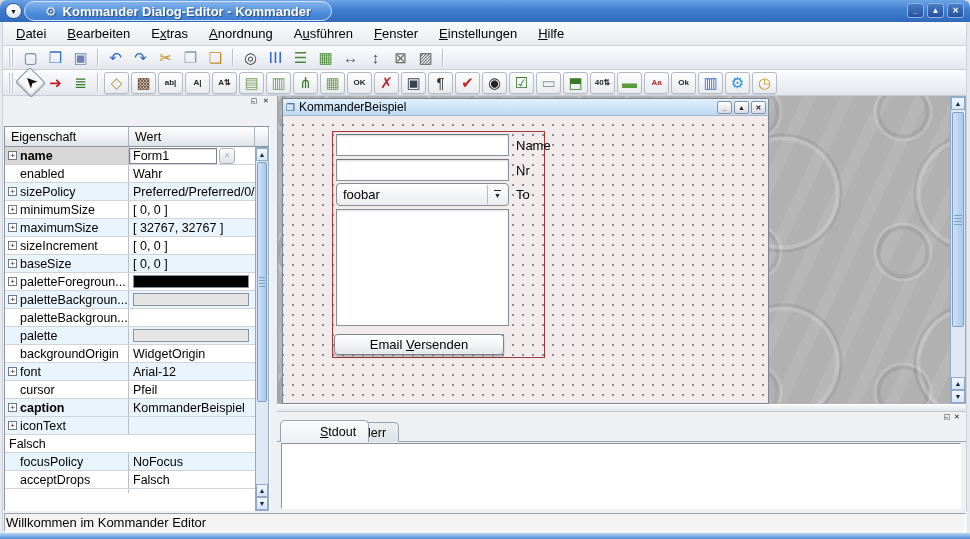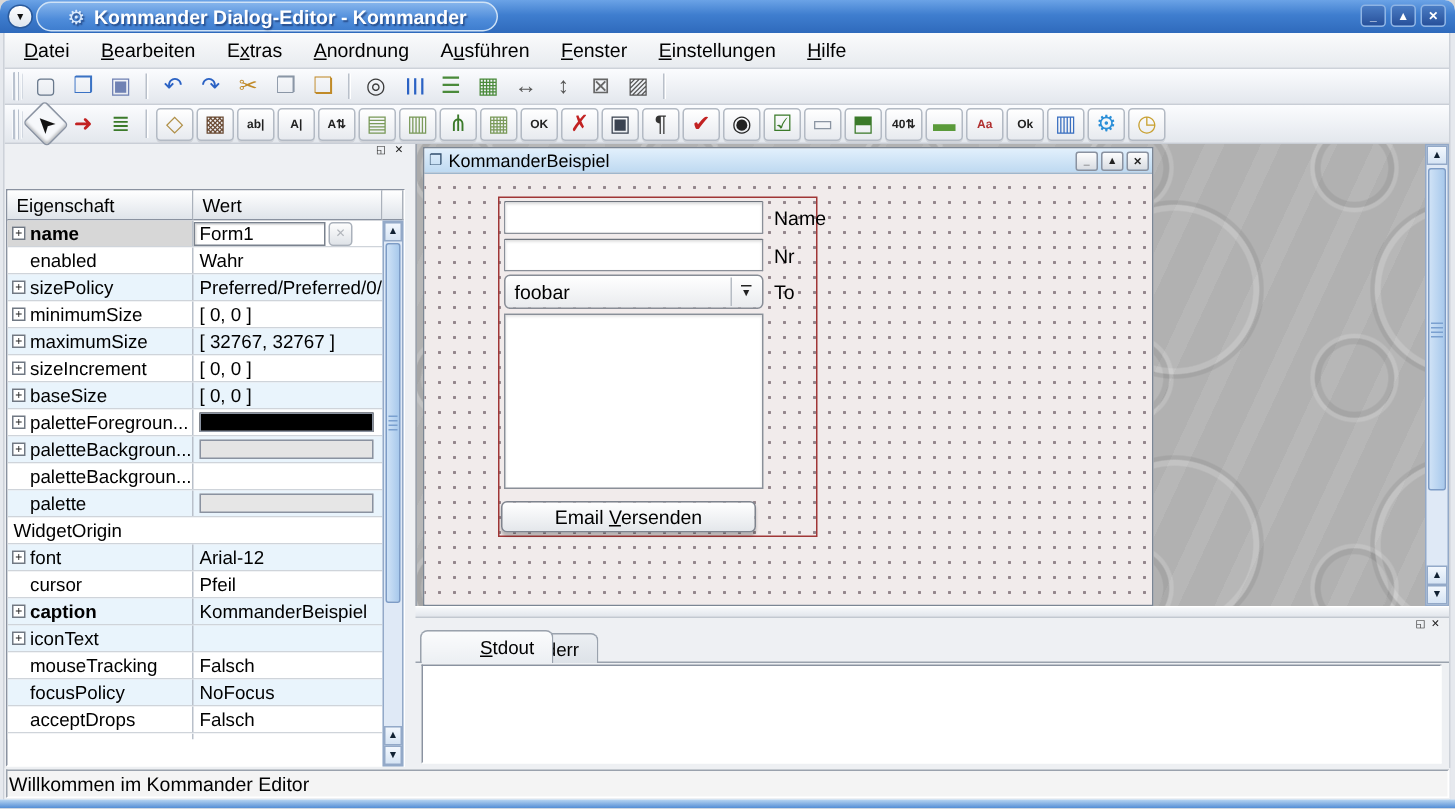--- a/index.html
+++ b/index.html
@@ -315,20 +315,24 @@
       <div class="prow alt">
         <div class="pcell plabel">
             <span class="exp hid">+</span>
             <span>palette</span>
           </div>
         <div class="pcell pvalue">
             <div class="swatch" style="background: rgb(230, 230, 230);"></div>
           </div>
       </div>
       <div class="prow">
+        <div class="pcell plabel">
+            <span class="exp hid">+</span>
+            <span>backgroundOrigin</span>
+          </div>
         <div class="pcell pvalue">WidgetOrigin</div>
       </div>
       <div class="prow alt">
         <div class="pcell plabel">
             <span class="exp">+</span>
             <span>font</span>
           </div>
         <div class="pcell pvalue">Arial-12</div>
       </div>
       <div class="prow">
@@ -346,24 +350,20 @@
         <div class="pcell pvalue">KommanderBeispiel</div>
       </div>
       <div class="prow alt">
         <div class="pcell plabel">
             <span class="exp">+</span>
             <span>iconText</span>
           </div>
         <div class="pcell pvalue"></div>
       </div>
       <div class="prow">
-        <div class="pcell plabel">
-            <span class="exp hid">+</span>
-            <span>mouseTracking</span>
-          </div>
         <div class="pcell pvalue">Falsch</div>
       </div>
       <div class="prow alt">
         <div class="pcell plabel">
             <span class="exp hid">+</span>
             <span>focusPolicy</span>
           </div>
         <div class="pcell pvalue">NoFocus</div>
       </div>
       <div class="prow">

